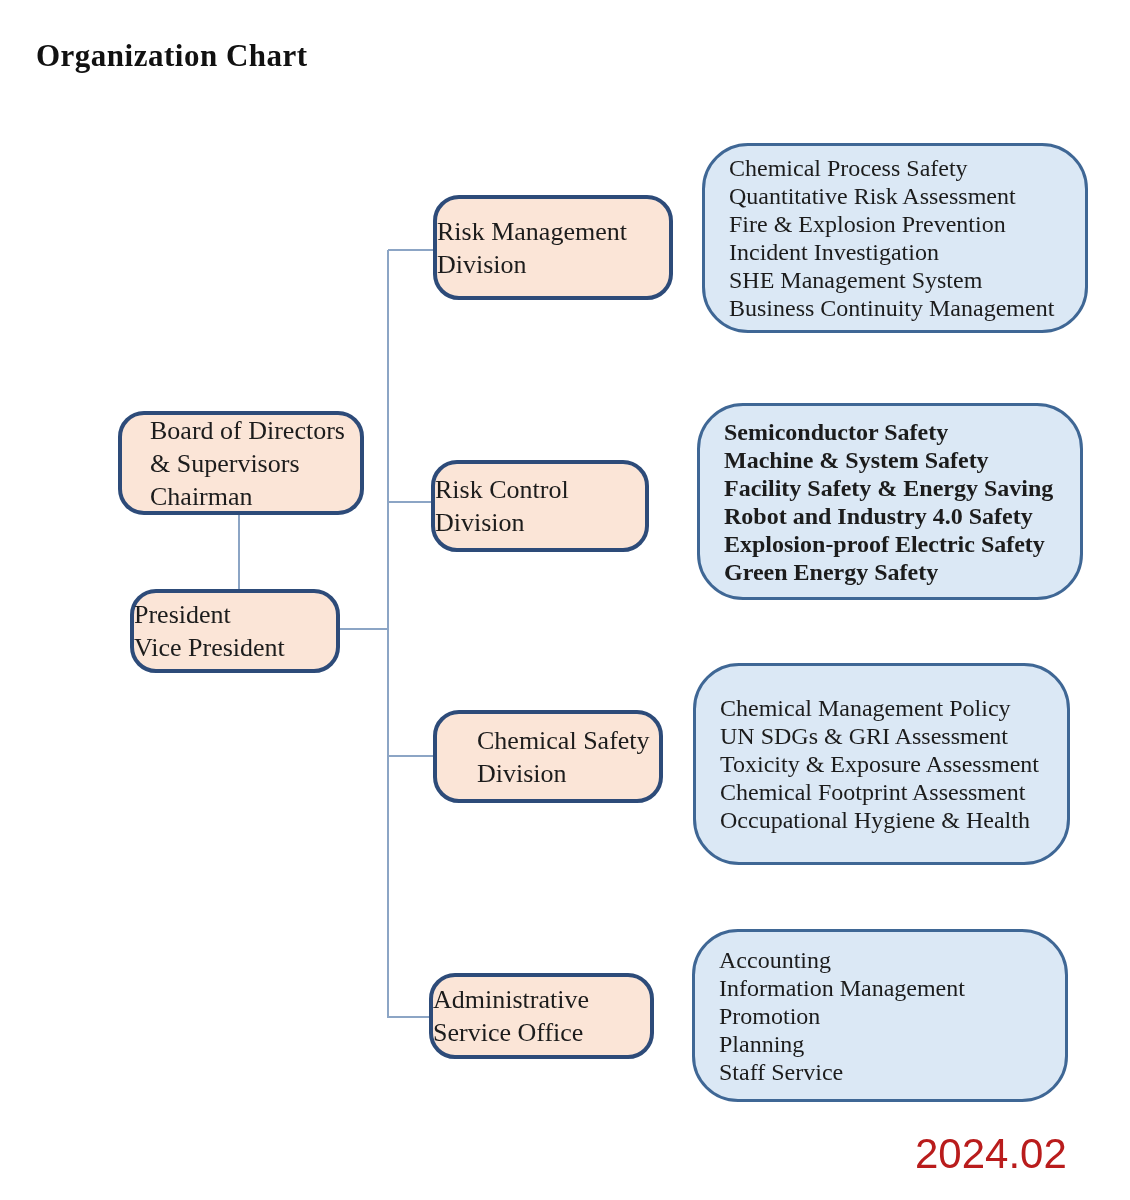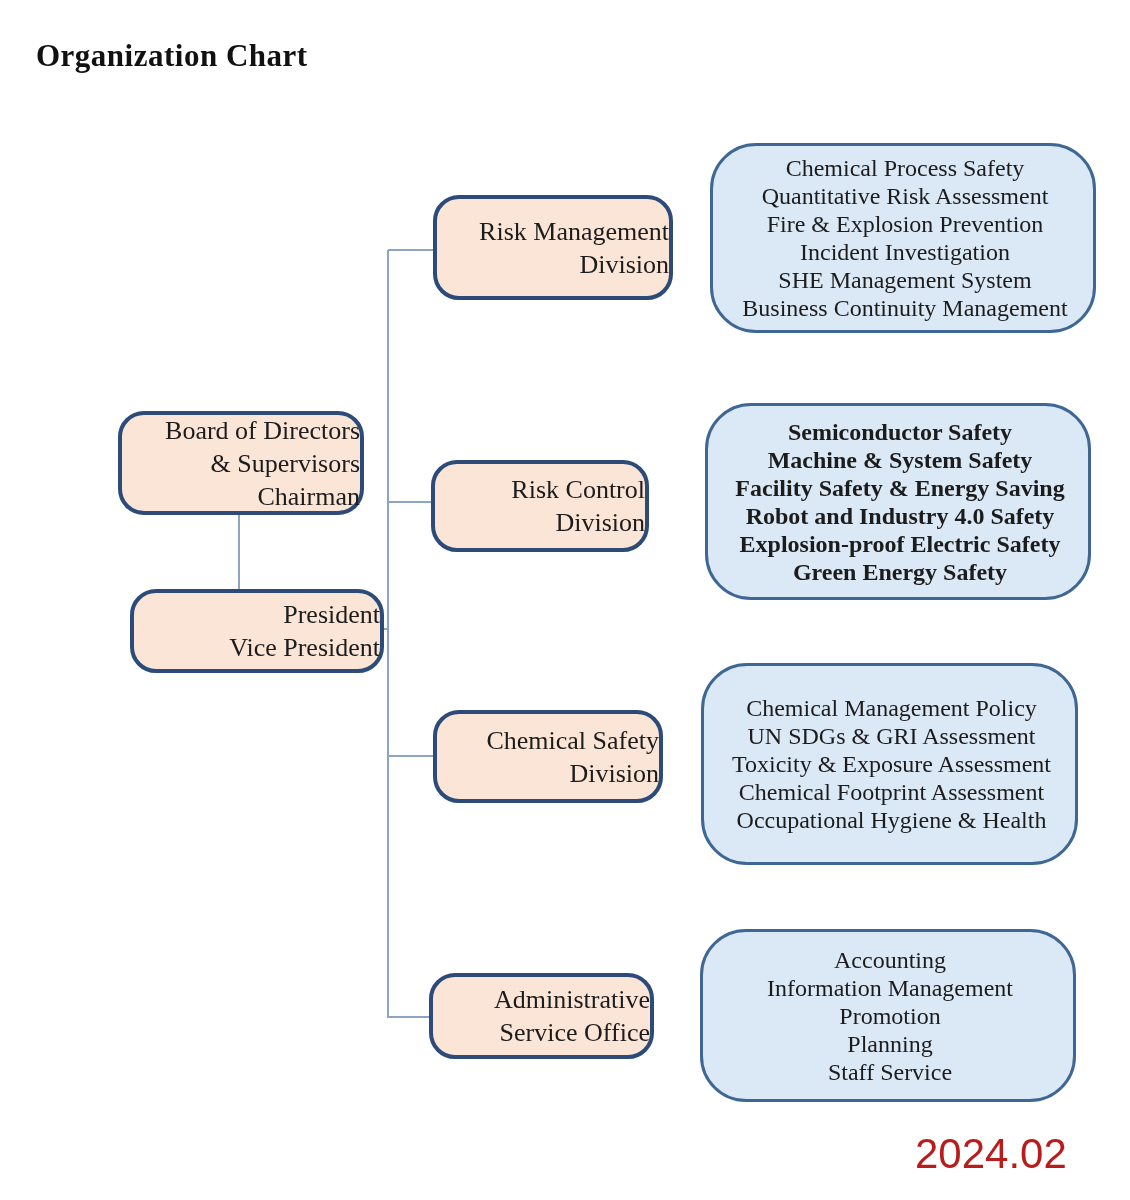--- a/index.html
+++ b/index.html
@@ -25,61 +25,60 @@
     letter-spacing: 0.5px;
     color: #111111;
     font-family: "Liberation Serif", serif;
   }
   .box {
     position: absolute;
     box-sizing: border-box;
     display: flex;
     flex-direction: column;
     justify-content: center;
-    text-align: right;
+    text-align: left;
   }
   .peach {
     background: #fbe5d7;
     border: 4px solid #2d4b79;
     border-radius: 26px;
     font-size: 26px;
     line-height: 33px;
   }
   .blue {
     background: #dbe8f5;
     border: 3px solid #3f6795;
     border-radius: 46px;
-    text-align: center;
+    text-align: left;
     justify-content: center;
     font-size: 24px;
     line-height: 28px;
     padding-left: 24px;
     padding-right: 20px;
-    margin-left: 8px;
   }
   .blue .func-line {
     white-space: nowrap;
   }
   .connector {
     position: absolute;
     background: #8ca5c5;
   }
   .date-label {
     position: absolute;
     left: 915px;
     top: 1130px;
     width: 145px;
     text-align: center;
     font-size: 42px;
     color: #b91c1c;
     font-family: "Liberation Sans", sans-serif;
   }
   
   .box-board     { left: 118px; top: 411px; width: 246px; height: 104px; padding-left: 28px; }
-  .box-president { left: 130px; top: 589px; width: 254px; height:  84px; }
+  .box-president { left: 130px; top: 589px; width: 210px; height:  84px; }
   .box-div-0     { left: 433px; top: 195px; width: 240px; height: 105px; }
   .box-div-1     { left: 431px; top: 460px; width: 218px; height:  92px; }
   .box-div-2     { left: 433px; top: 710px; width: 230px; height:  93px; padding-left: 40px; }
   .box-div-3     { left: 429px; top: 973px; width: 225px; height:  86px; }
   .box-fn-0      { left: 702px; top: 143px; width: 386px; height: 190px; }
   .box-fn-1      { left: 697px; top: 403px; width: 386px; height: 197px; font-weight: bold; }
   .box-fn-2      { left: 693px; top: 663px; width: 377px; height: 202px; }
   .box-fn-3      { left: 692px; top: 929px; width: 376px; height: 173px; }
   
   .line-board-president { left: 238px; top: 515px; width: 2px;  height: 74px;  }

